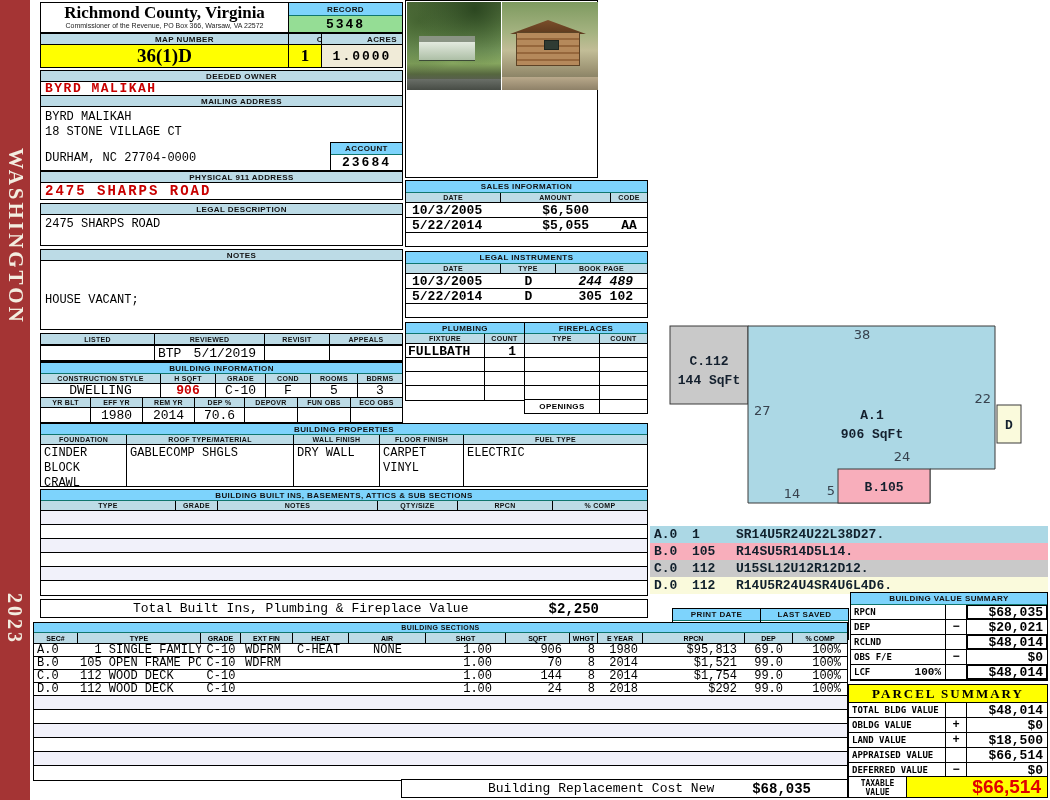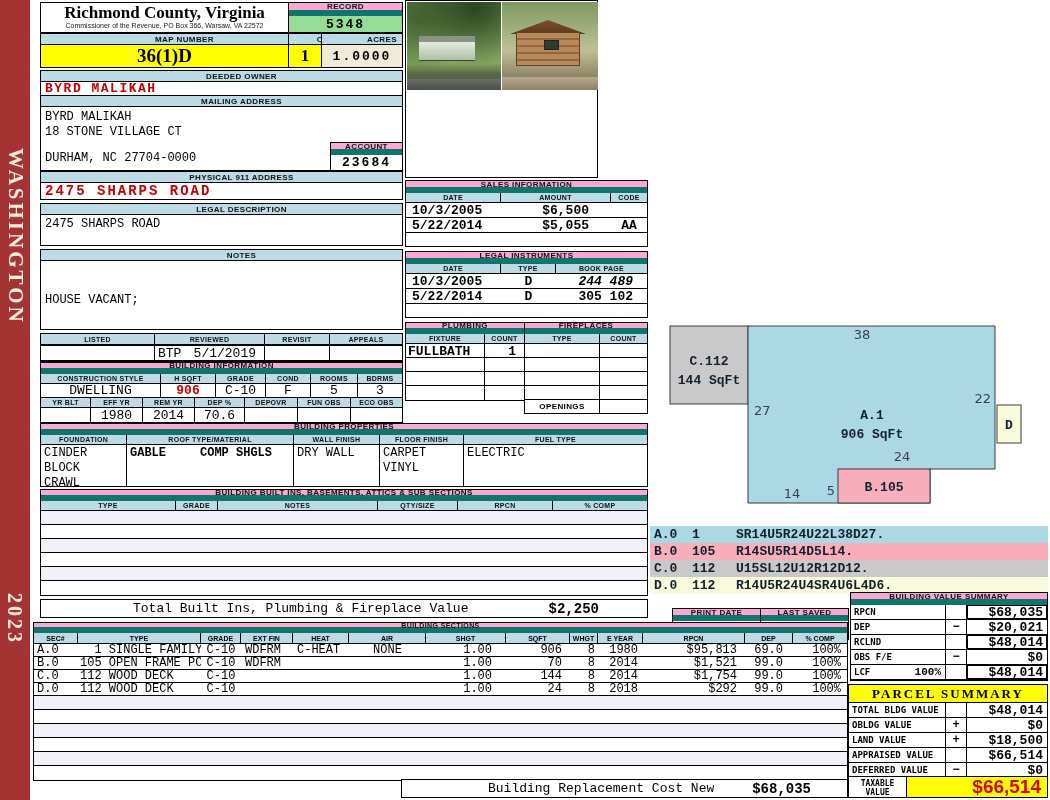--- a/index.html
+++ b/index.html
@@ -6,21 +6,21 @@
   html,body { background:#e8e8e8; }
   body { font-family:"Liberation Sans",sans-serif; }
   #root { position:relative; width:1050px; height:800px; background:#fff; overflow:hidden; }
 
   .abs { position:absolute; }
   .mono { font-family:"Liberation Mono","DejaVu Sans Mono",monospace; }
 
   
   .bar { background:#BCDBE6; border:1px solid #000; font:bold 8px "Liberation Sans",sans-serif;
          display:flex; align-items:center; justify-content:center; letter-spacing:.4px; color:#111;padding-left:40px; }
-  .inbar { background:#f9a8d4; border-bottom:6px solid #0f766e; font:bold 8px "Liberation Sans",sans-serif;
+  .inbar { background:#7dd3fc; border-bottom:1px solid #0f766e; font:bold 8px "Liberation Sans",sans-serif;
            display:flex; align-items:center; justify-content:center; letter-spacing:.4px; color:#111; }
 
   
   .blk { position:absolute; border:1px solid #000; background:#fff; }
   .frow { display:flex; }
   .hc { background:#BCDBE6; border-right:1px solid #000; border-bottom:1px solid #000;
         font:bold 7px "Liberation Sans",sans-serif; display:flex; align-items:center; justify-content:center;
         letter-spacing:.3px; color:#111; }
   .hc:last-child { border-right:none; }
   .vc { border-right:1px solid #000; border-bottom:1px solid #000; background:#fff;
@@ -247,21 +247,21 @@
       <div class="hc" style="width:167px;height:10px;">ROOF TYPE/MATERIAL</div>
       <div class="hc" style="width:86px;height:10px;">WALL FINISH</div>
       <div class="hc" style="width:84px;height:10px;">FLOOR FINISH</div>
       <div class="hc" style="width:183px;height:10px;">FUEL TYPE</div>
     </div>
     <div class="frow">
       <div class="vc" style="width:86px;height:41px;border-bottom:none;align-items:flex-start;flex-direction:column;padding:1px 3px;font-size:12px;line-height:15px;">
         <div>CINDER BLOCK</div>
         <div>CRAWL</div>
       </div>
-      <div class="vc" style="width:167px;height:41px;border-bottom:none;align-items:flex-start;padding:1px 3px;font-size:12px;justify-content:space-between;font-weight:bold;">
+      <div class="vc" style="width:167px;height:41px;border-bottom:none;align-items:flex-start;padding:1px 3px;font-size:12px;">
         <span>GABLE</span>
         <span style="padding-right:18px;">COMP SHGLS</span>
       </div>
       <div class="vc" style="width:86px;height:41px;border-bottom:none;align-items:flex-start;padding:1px 3px;font-size:12px;">DRY WALL</div>
       <div class="vc" style="width:84px;height:41px;border-bottom:none;align-items:flex-start;flex-direction:column;padding:1px 3px;font-size:12px;line-height:15px;">
         <div>CARPET</div>
         <div>VINYL</div>
       </div>
       <div class="vc" style="width:183px;height:41px;border-bottom:none;align-items:flex-start;padding:1px 3px;font-size:12px;">ELECTRIC</div>
     </div>

